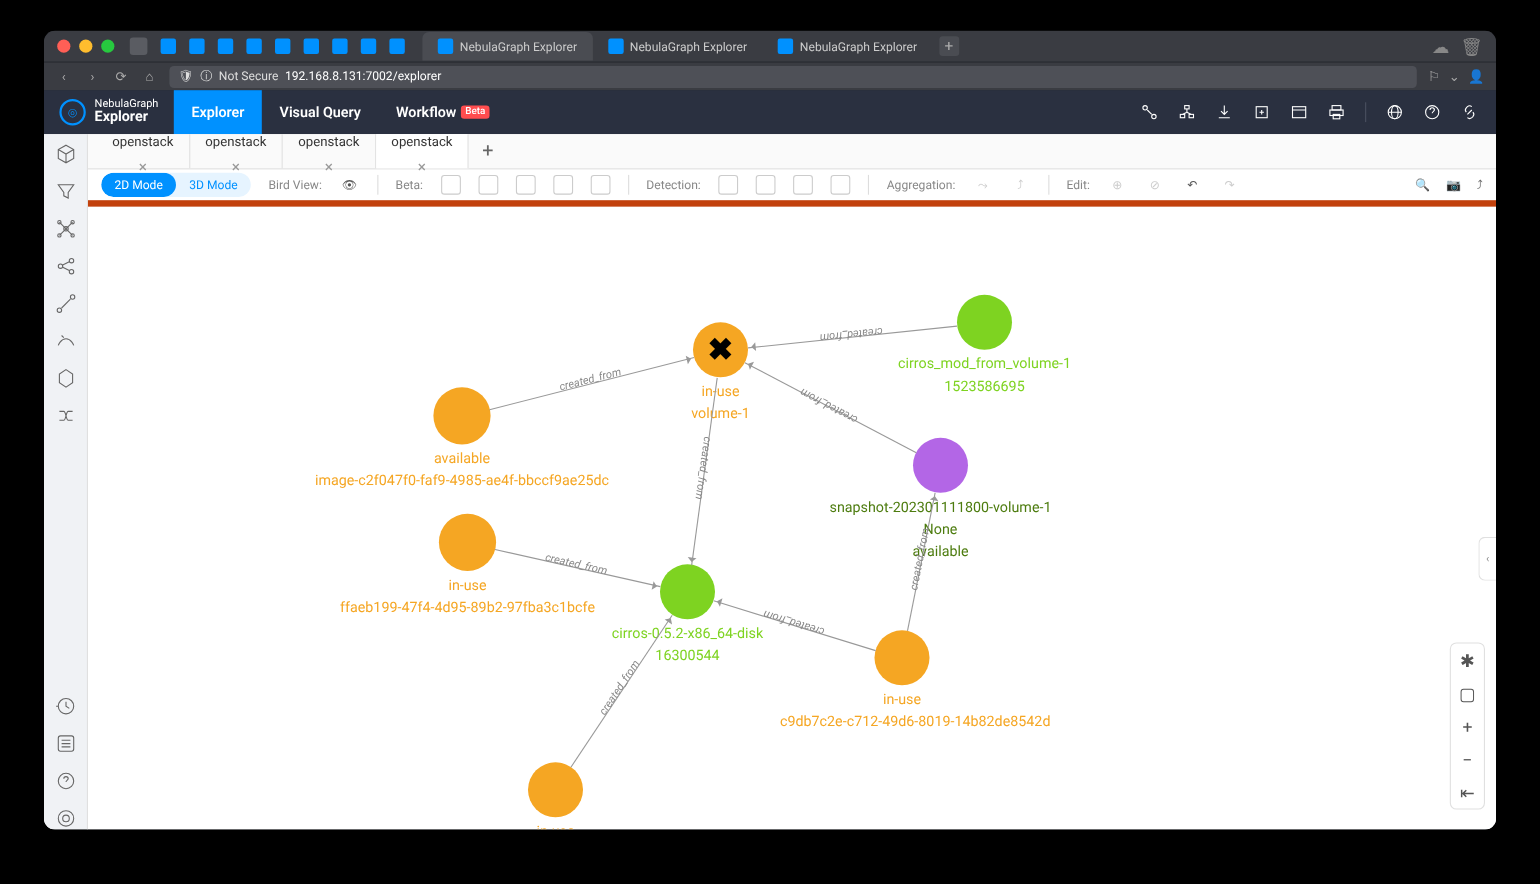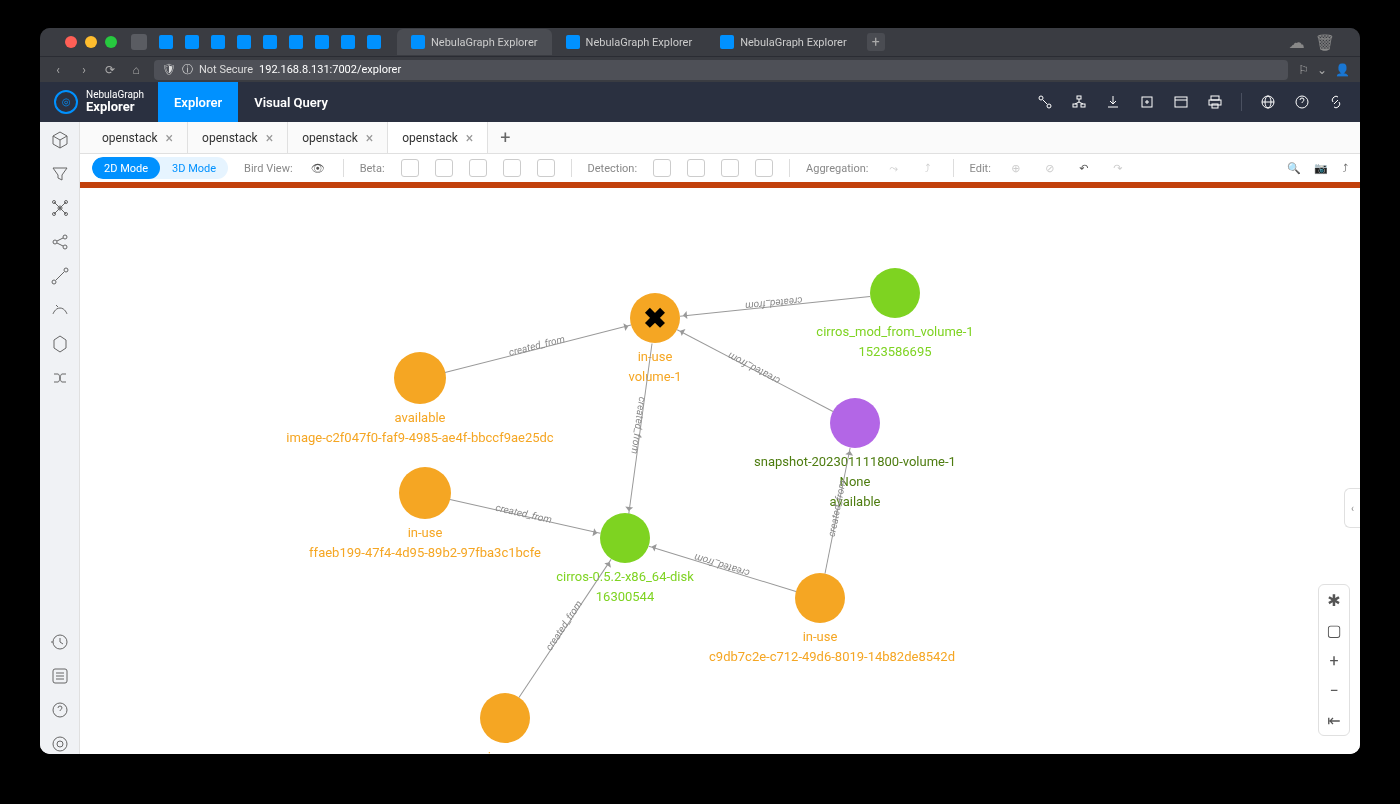--- a/index.html
+++ b/index.html
@@ -1,20 +1,20 @@
 <!DOCTYPE html>
 <html><head>
 <meta charset="utf-8">
 <style>
 * { margin:0; padding:0; box-sizing:border-box; font-family:-apple-system,BlinkMacSystemFont,"Segoe UI",Roboto,sans-serif; }
 body { background:#000; width:1400px; height:804px; overflow:hidden; position:relative; }
 .window { position:absolute; top:28px; left:40px; width:1320px; height:726px; background:#2a2c33; border-radius:10px; overflow:hidden; box-shadow:0 10px 40px rgba(0,0,0,.5); }
 
 
-.titlebar { height:28px; background:#3a3c42; display:flex; align-items:center; padding:0 25px; gap:8px; }
+.titlebar { height:28px; background:#3a3c42; display:flex; align-items:center; padding:0 12px; gap:8px; }
 .tl { width:12px; height:12px; border-radius:50%; }
 .tl.red{background:#ff5f56}.tl.yellow{background:#ffbd2e}.tl.green{background:#27c93f}
 .app-icon { width:16px; height:16px; background:#5a5c62; border-radius:3px; margin-left:6px; }
 .small-tab-icon{width:14px;height:14px;background:#0091ff;border-radius:2px;margin-left:4px}
 .tabstrip { display:flex; gap:0; margin-left:8px; height:100%; align-items:center; }
 .btab { display:flex; align-items:center; gap:6px; padding:0 14px; height:26px; font-size:11px; color:#ccc; border-radius:6px 6px 0 0; }
 .btab.active { background:#4a4c52; }
 .btab .favicon{width:14px;height:14px;background:#0091ff;border-radius:2px}
 .plus-tab{width:18px;height:18px;display:flex;align-items:center;justify-content:center;color:#aaa;font-size:14px;margin-left:6px;background:#4a4c52;border-radius:3px}
 .title-right{margin-left:auto;display:flex;gap:10px;color:#888}
@@ -42,21 +42,21 @@
 
 .content { position:absolute; top:94px; left:0; right:0; bottom:0; background:#fff; display:flex; }
 .left-rail { width:40px; background:#f0f2f5; border-right:1px solid #e0e0e0; display:flex; flex-direction:column; align-items:center; padding-top:8px; gap:14px; }
 .rail-ico{width:20px;height:20px;color:#666;cursor:pointer}
 .rail-spacer{flex:1}
 
 .main { flex:1; display:flex; flex-direction:column; position:relative; }
 
 
 .doc-tabs { height:32px; display:flex; align-items:center; border-bottom:1px solid #e0e0e0; background:#fafafa; padding-left:8px; }
-.doc-tab { display:flex; align-items:center; gap:8px; padding:0 14px; height:100%; font-size:12px; color:#333; border-right:1px solid #e0e0e0; cursor:pointer; }
+.doc-tab { display:flex; align-items:center; gap:8px; padding:0 14px; height:100%; font-size:12px; color:#333; border-right:1px solid #e0e0e0; cursor:pointer;flex-direction:column; }
 .doc-tab.active { background:#fff; }
 .doc-tab .x{color:#999;font-size:14px}
 .doc-add{padding:0 12px;font-size:18px;color:#666;cursor:pointer}
 
 
 .toolbar { height:34px; display:flex; align-items:center; gap:16px; padding:0 12px; border-bottom:6px solid #c2410c; font-size:11px; color:#555; }
 .mode-toggle{display:flex;background:#e6f4ff;border-radius:14px;height:22px;overflow:hidden}
 .mode-btn{padding:0 12px;display:flex;align-items:center;font-size:11px;cursor:pointer;color:#0091ff}
 .mode-btn.active{background:#0091ff;color:#fff;border-radius:14px}
 .tool-label{color:#888}
@@ -146,20 +146,24 @@
   </div>
 
   <div class="app-header">
     <div class="logo-box">
       <div class="logo-circ">◎</div>
       <div class="logo-txt"><span>NebulaGraph</span><br><b>Explorer</b></div>
     </div>
     <div class="hnav">
       <div class="hnav-item active">Explorer</div>
       <div class="hnav-item">Visual Query</div>
+      <div class="hnav-item">
+          <span>Workflow</span>
+          <span class="beta">Beta</span>
+        </div>
     </div>
     <div class="hdr-right">
       <div class="hdr-ico"><svg viewBox="0 0 16 16" stroke="currentColor" fill="none">
             <circle cx="4" cy="4" r="2"></circle>
             <circle cx="12" cy="12" r="2"></circle>
             <line x1="6" y1="6" x2="10" y2="10"></line>
           </svg></div>
       <div class="hdr-ico"><svg viewBox="0 0 16 16" stroke="currentColor" fill="none">
             <rect x="6" y="2" width="4" height="3"></rect>
             <rect x="2" y="10" width="4" height="3"></rect>

